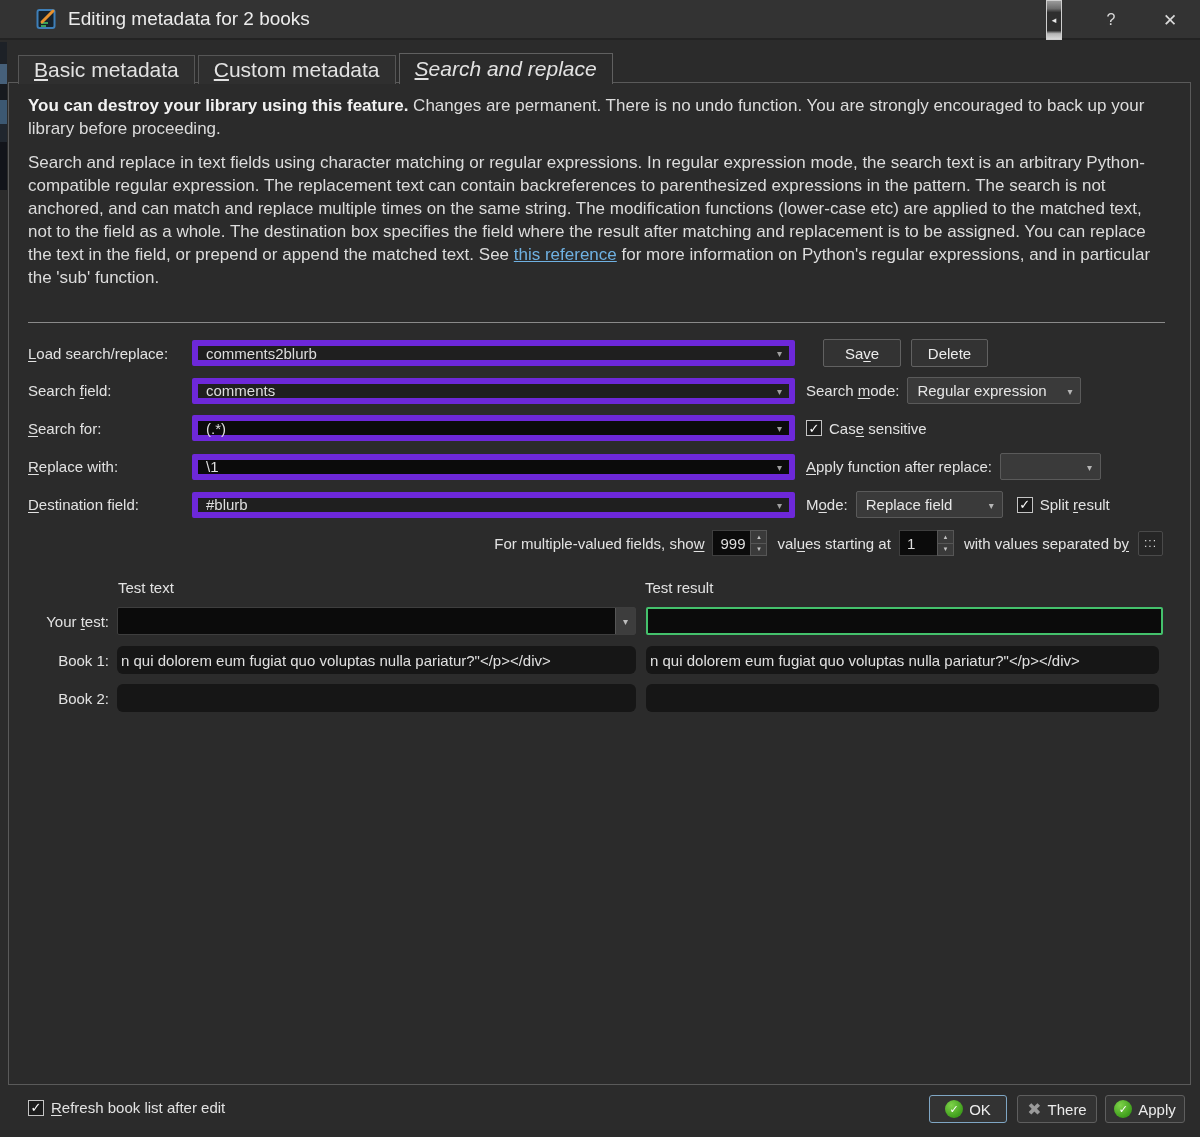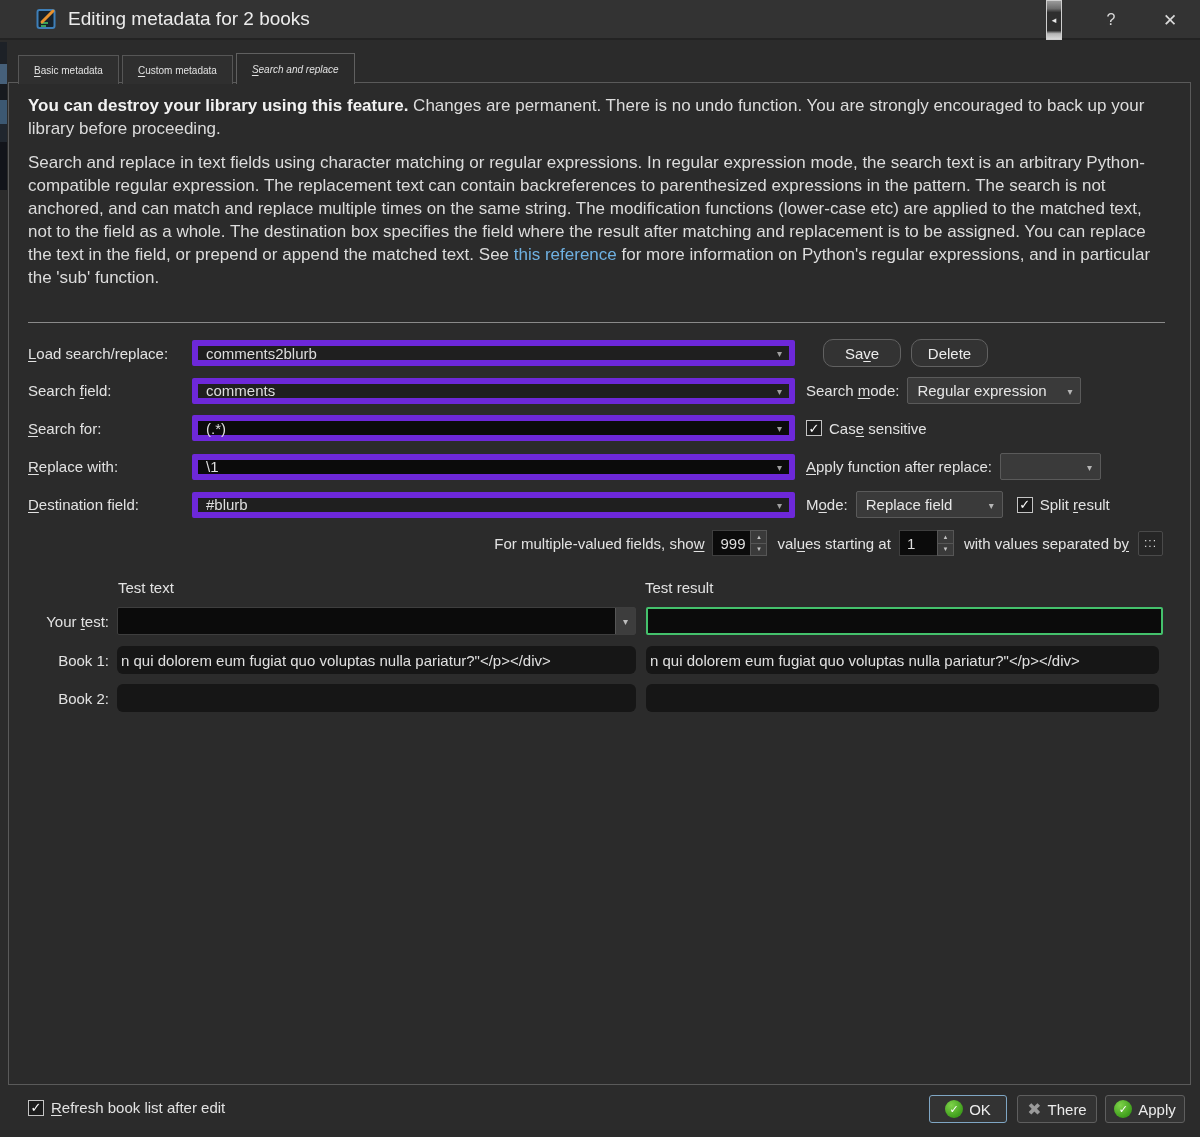--- a/index.html
+++ b/index.html
@@ -15,44 +15,44 @@
   .tb-btn { position:absolute; top:8px; width:26px; height:24px; display:flex; align-items:center; justify-content:center; font-size:16px; color:#d9d9d9; }
   .tb-help { left:1098px; }
   .tb-close { left:1157px; font-size:17px; }
 
   
   .back-strip { position:absolute; left:0; top:42px; width:7px; height:148px; background:#14161a; }
   .back-strip .seg { width:100%; }
 
   
   .tabbar { position:absolute; left:18px; top:53px; display:flex; align-items:flex-end; z-index:3; }
-  .tab { height:29px; padding:0 15px; display:flex; align-items:center; font-size:10px; color:#e2e2e2; background:#2f2f2f; border:1px solid #565656; border-bottom:none; margin-right:3px; }
+  .tab { height:29px; padding:0 15px; display:flex; align-items:center; font-size:21px; color:#e2e2e2; background:#2f2f2f; border:1px solid #565656; border-bottom:none; margin-right:3px; }
   .tab.active { height:31px; background:#2b2b2b; font-style:italic; border-color:#606060; position:relative; }
   .tab.active::after { content:""; position:absolute; left:0; right:0; bottom:-2px; height:3px; background:#2b2b2b; }
 
   
   .frame { position:absolute; left:8px; top:82px; width:1183px; height:1003px; border:1px solid #5a5a5a; background:#2b2b2b; z-index:2; }
 
   .para { position:absolute; font-size:17px; line-height:23px; color:#dcdcdc; }
   .para b { color:#f2f2f2; }
-  a.link { color:#6fb1e2; cursor:pointer; }
+  a.link { color:#6fb1e2; text-decoration:underline; cursor:pointer; }
   .hrline { position:absolute; left:19px; width:1137px; height:1px; background:#8a8a8a; }
 
   u { text-decoration:underline; text-underline-offset:2px; }
 
   
   .frow { position:absolute; left:19px; display:flex; align-items:center; font-size:15px; }
   .flabel { width:164px; flex:0 0 auto; color:#e2e2e2; }
   .combo { position:relative; height:26px; display:flex; align-items:center; padding:0 22px 0 8px; background:#1f1f1f; border:6px solid #6d28d9; border-radius:2px; color:#dedede; }
   .combo.black { background:#0b0b0b; }
   .combo .arr { position:absolute; right:7px; top:50%; transform:translateY(-50%); font-size:10px; color:#9f9f9f; }
   .w-main { width:603px; flex:0 0 auto; }
   .dropbtn { position:relative; height:27px; display:flex; align-items:center; padding:0 24px 0 9px; background:#3a3a3a; border:1px solid #5a5a5a; border-radius:2px; color:#e6e6e6; }
   .dropbtn .arr { position:absolute; right:8px; top:50%; transform:translateY(-50%); font-size:10px; color:#b5b5b5; }
-  .btn { height:28px; padding:0 14px; display:flex; align-items:center; justify-content:center; background:#333333; border:1px solid #616161; border-radius:10px; color:#ececec; font-size:15px; }
+  .btn { height:28px; padding:0 14px; display:flex; align-items:center; justify-content:center; background:#333333; border:1px solid #616161; border-radius:2px; color:#ececec; font-size:15px; }
   .chk { width:16px; height:16px; border:1px solid #c4c4c4; background:#1c1c1c; display:flex; align-items:center; justify-content:center; color:#ffffff; font-size:13px; flex:0 0 auto; }
   .chklbl { margin-left:7px; }
 
   .spin { display:flex; align-items:stretch; height:26px; }
   .spin-num { width:38px; background:#0b0b0b; border:1px solid #3e3e3e; border-right:none; display:flex; align-items:center; padding-left:7px; color:#dedede; }
   .spin-btns { width:17px; display:flex; flex-direction:column; }
   .spin-b { flex:1; background:#3a3a3a; border:1px solid #565656; display:flex; align-items:center; justify-content:center; font-size:6px; color:#c2c2c2; }
   .spin-b + .spin-b { border-top:none; }
 
   .sepbox { width:25px; height:25px; background:#262626; border:1px solid #4a4a4a; border-radius:2px; display:flex; align-items:center; justify-content:center; font-size:12px; letter-spacing:1px; color:#dcdcdc; }

